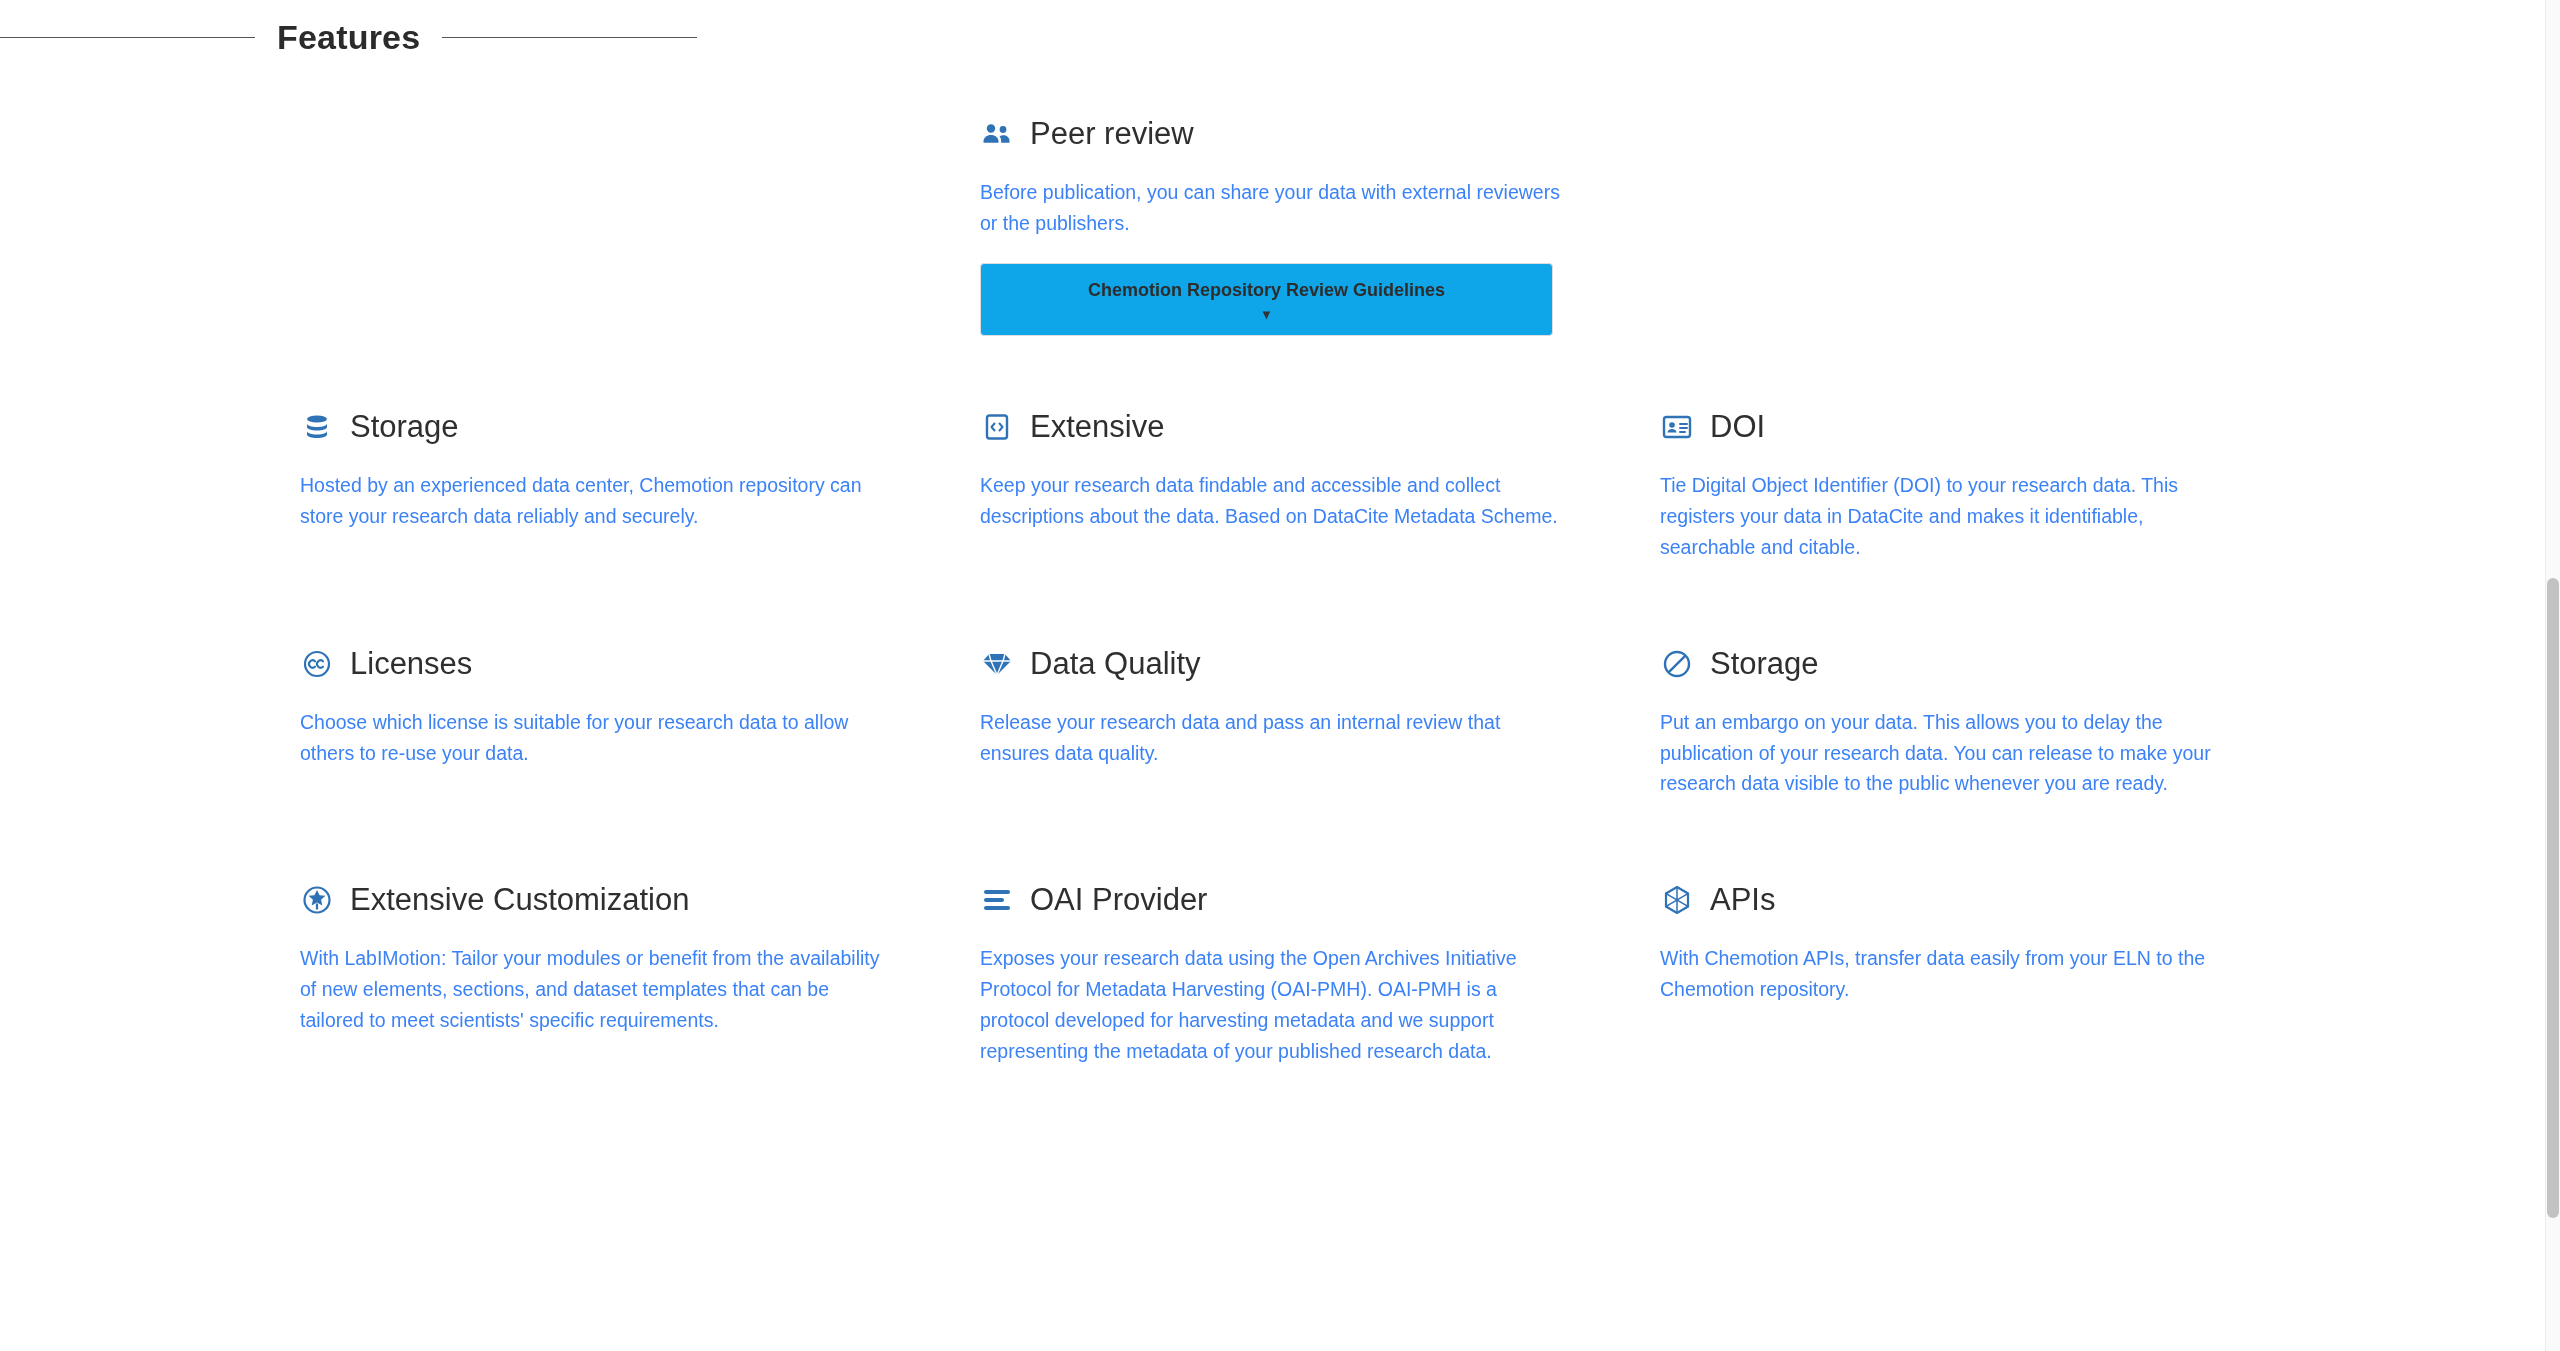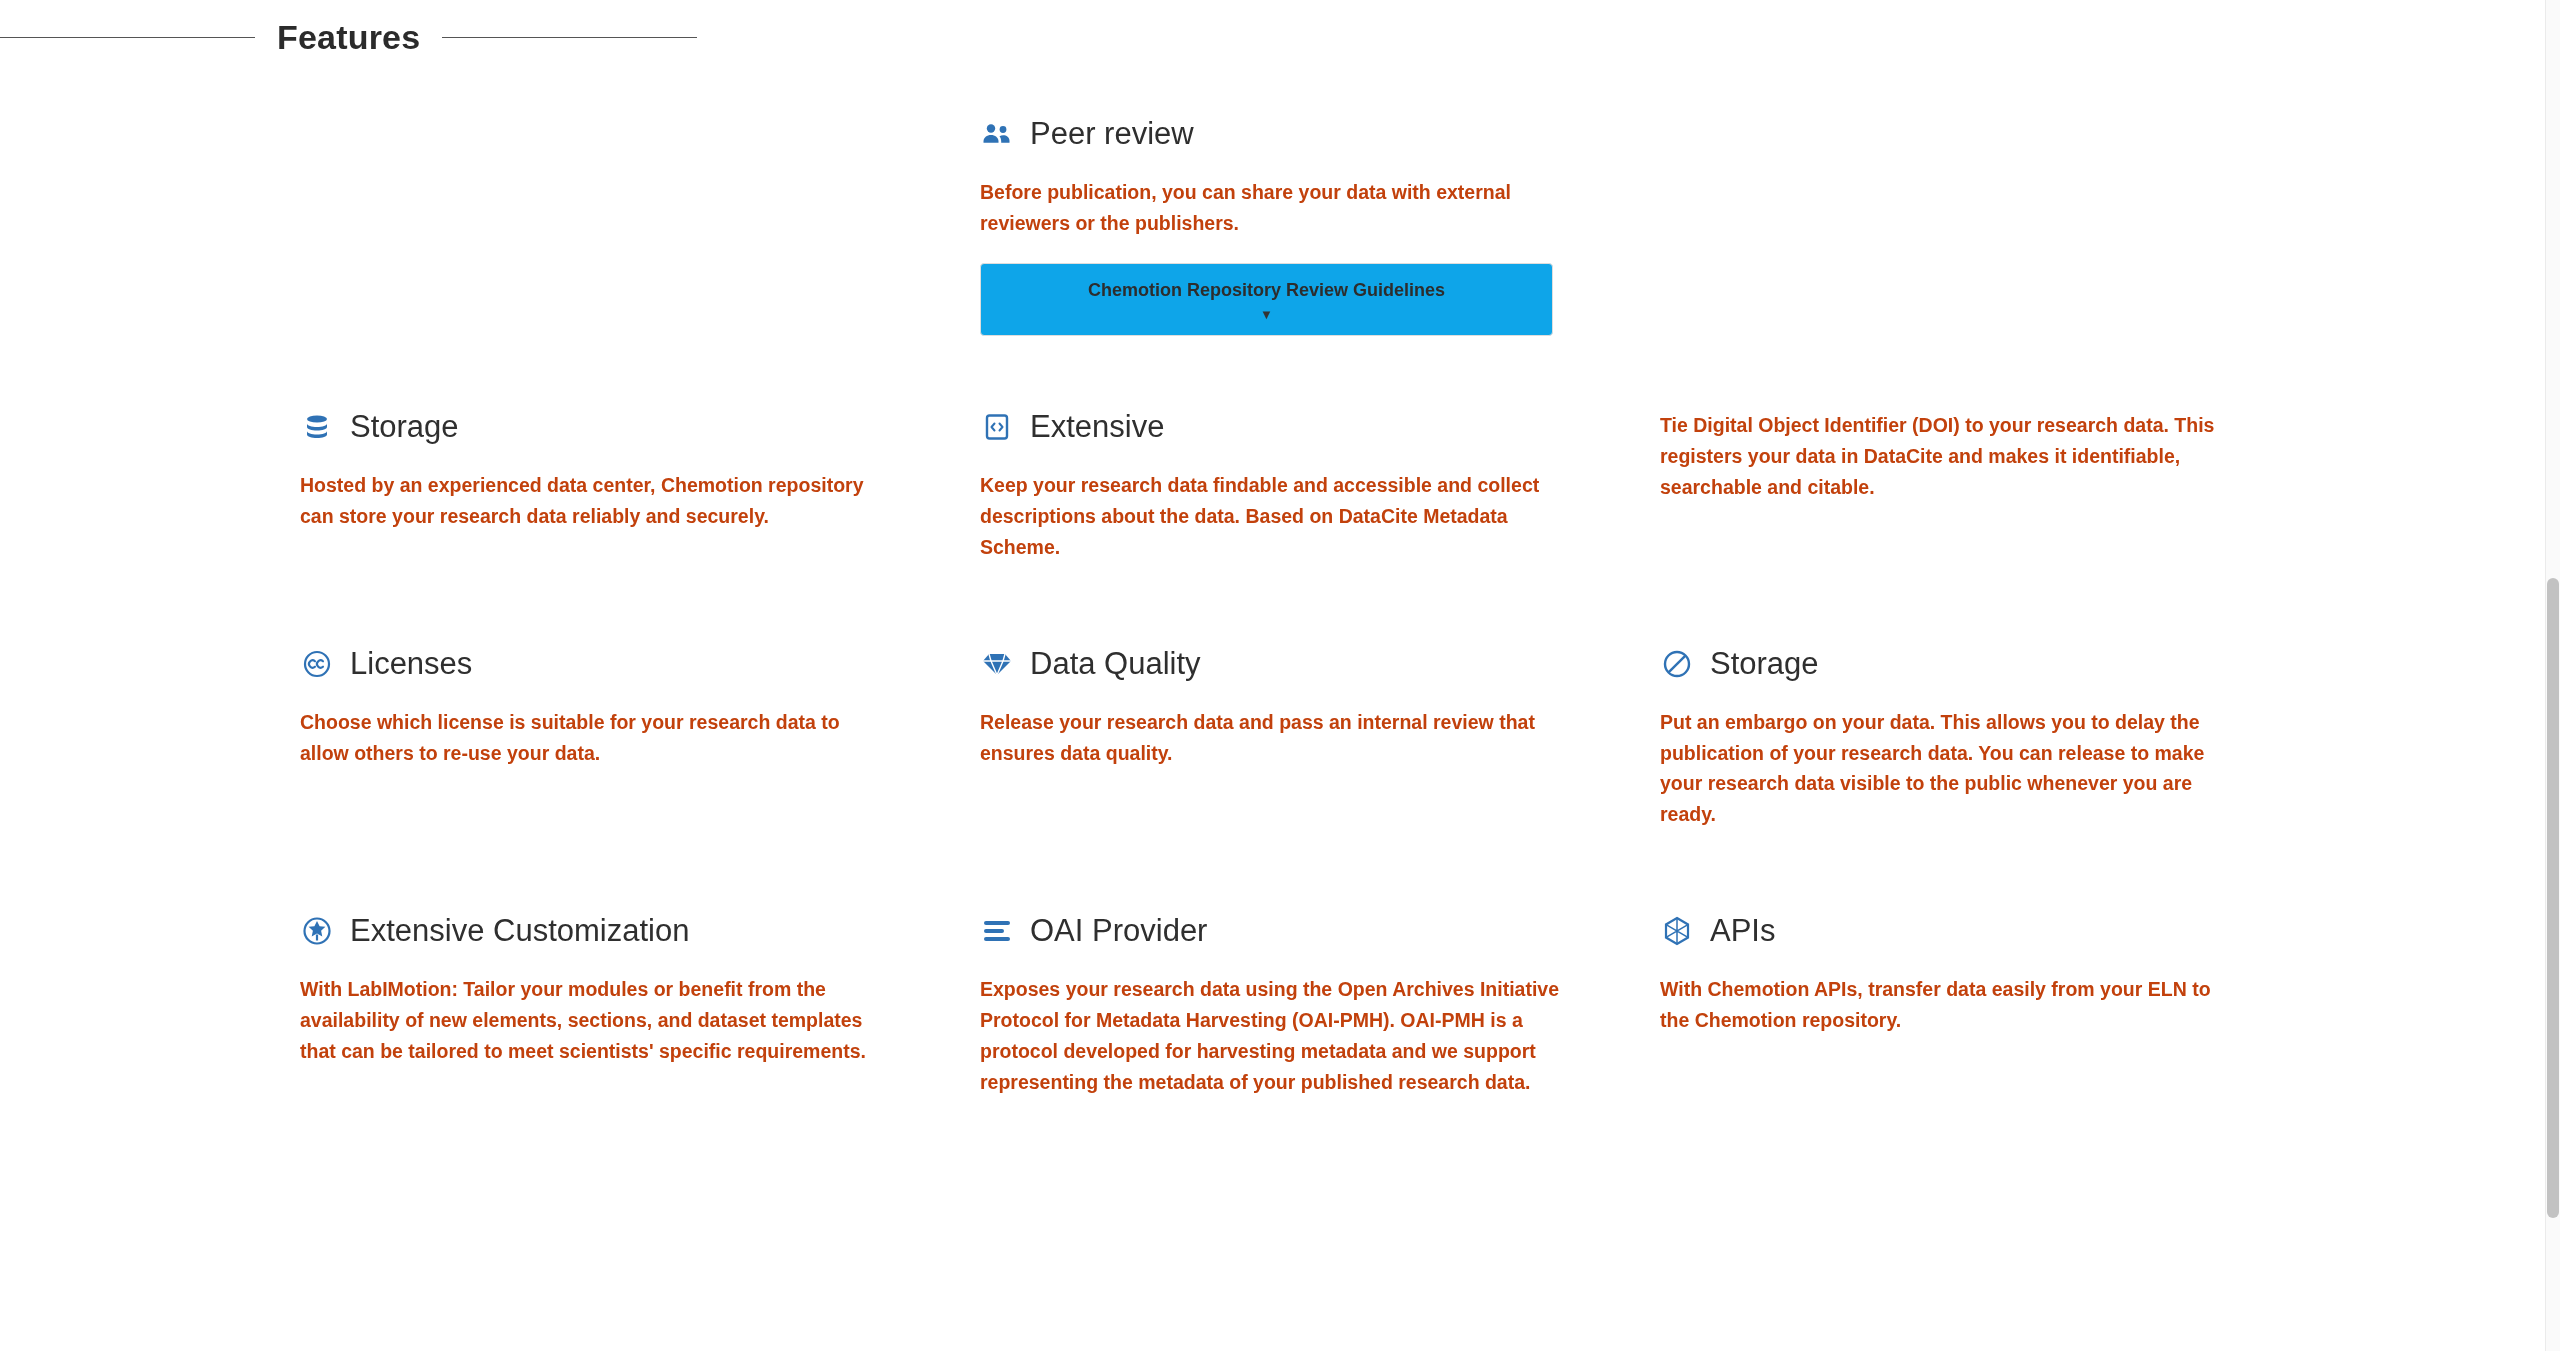--- a/index.html
+++ b/index.html
@@ -67,23 +67,22 @@
   }
   .feature-title {
     font-size: 31px;
     font-weight: normal;
     color: #2f2f2f;
     line-height: 1.1;
   }
   .feature-desc {
     font-size: 19.5px;
     line-height: 1.58;
-    color: #c2410c;
+    color: #3b82f6;
     max-width: 610px;
-    font-weight: bold;
   }
 
   .icon {
     width: 34px;
     height: 34px;
     flex: 0 0 34px;
     display: inline-flex;
     align-items: center;
     justify-content: center;
     color: #2f72b5;
@@ -205,20 +204,31 @@
             <rect x="5" y="3.5" width="20" height="23" rx="2.5" fill="none" stroke="#2f72b5" stroke-width="2.4"></rect>
             <path d="M12.5 11.5L9.5 15l3 3.5M17.5 11.5L20.5 15l-3 3.5" fill="none" stroke="#2f72b5" stroke-width="2" stroke-linecap="round" stroke-linejoin="round"></path>
           </svg>
         </span>
         <span class="feature-title">Extensive</span>
       </div>
       <div class="feature-desc">Keep your research data findable and accessible and collect descriptions about the data. Based on DataCite Metadata Scheme.</div>
     </div>
 
     <div class="feature">
+      <div class="feature-head">
+        <span class="icon">
+          <svg width="32" height="30" viewBox="0 0 32 30">
+            <rect x="3" y="5" width="26" height="20" rx="2.5" fill="none" stroke="#2f72b5" stroke-width="2.4"></rect>
+            <circle cx="11" cy="13" r="2.8" fill="#2f72b5"></circle>
+            <path d="M6.5 20.5c0-2.3 2-3.6 4.5-3.6s4.5 1.3 4.5 3.6z" fill="#2f72b5"></path>
+            <path d="M19 12h7M19 16h7M19 20h5" stroke="#2f72b5" stroke-width="2" stroke-linecap="round"></path>
+          </svg>
+        </span>
+        <span class="feature-title">DOI</span>
+      </div>
       <div class="feature-desc">Tie Digital Object Identifier (DOI) to your research data. This registers your data in DataCite and makes it identifiable, searchable and citable.</div>
     </div>
 
     <div class="grid-row-spacer"></div>
 
     <div class="feature">
       <div class="feature-head">
         <span class="icon">
           <svg width="30" height="30" viewBox="0 0 30 30">
             <circle cx="15" cy="15" r="12" fill="none" stroke="#2f72b5" stroke-width="2.2"></circle>

